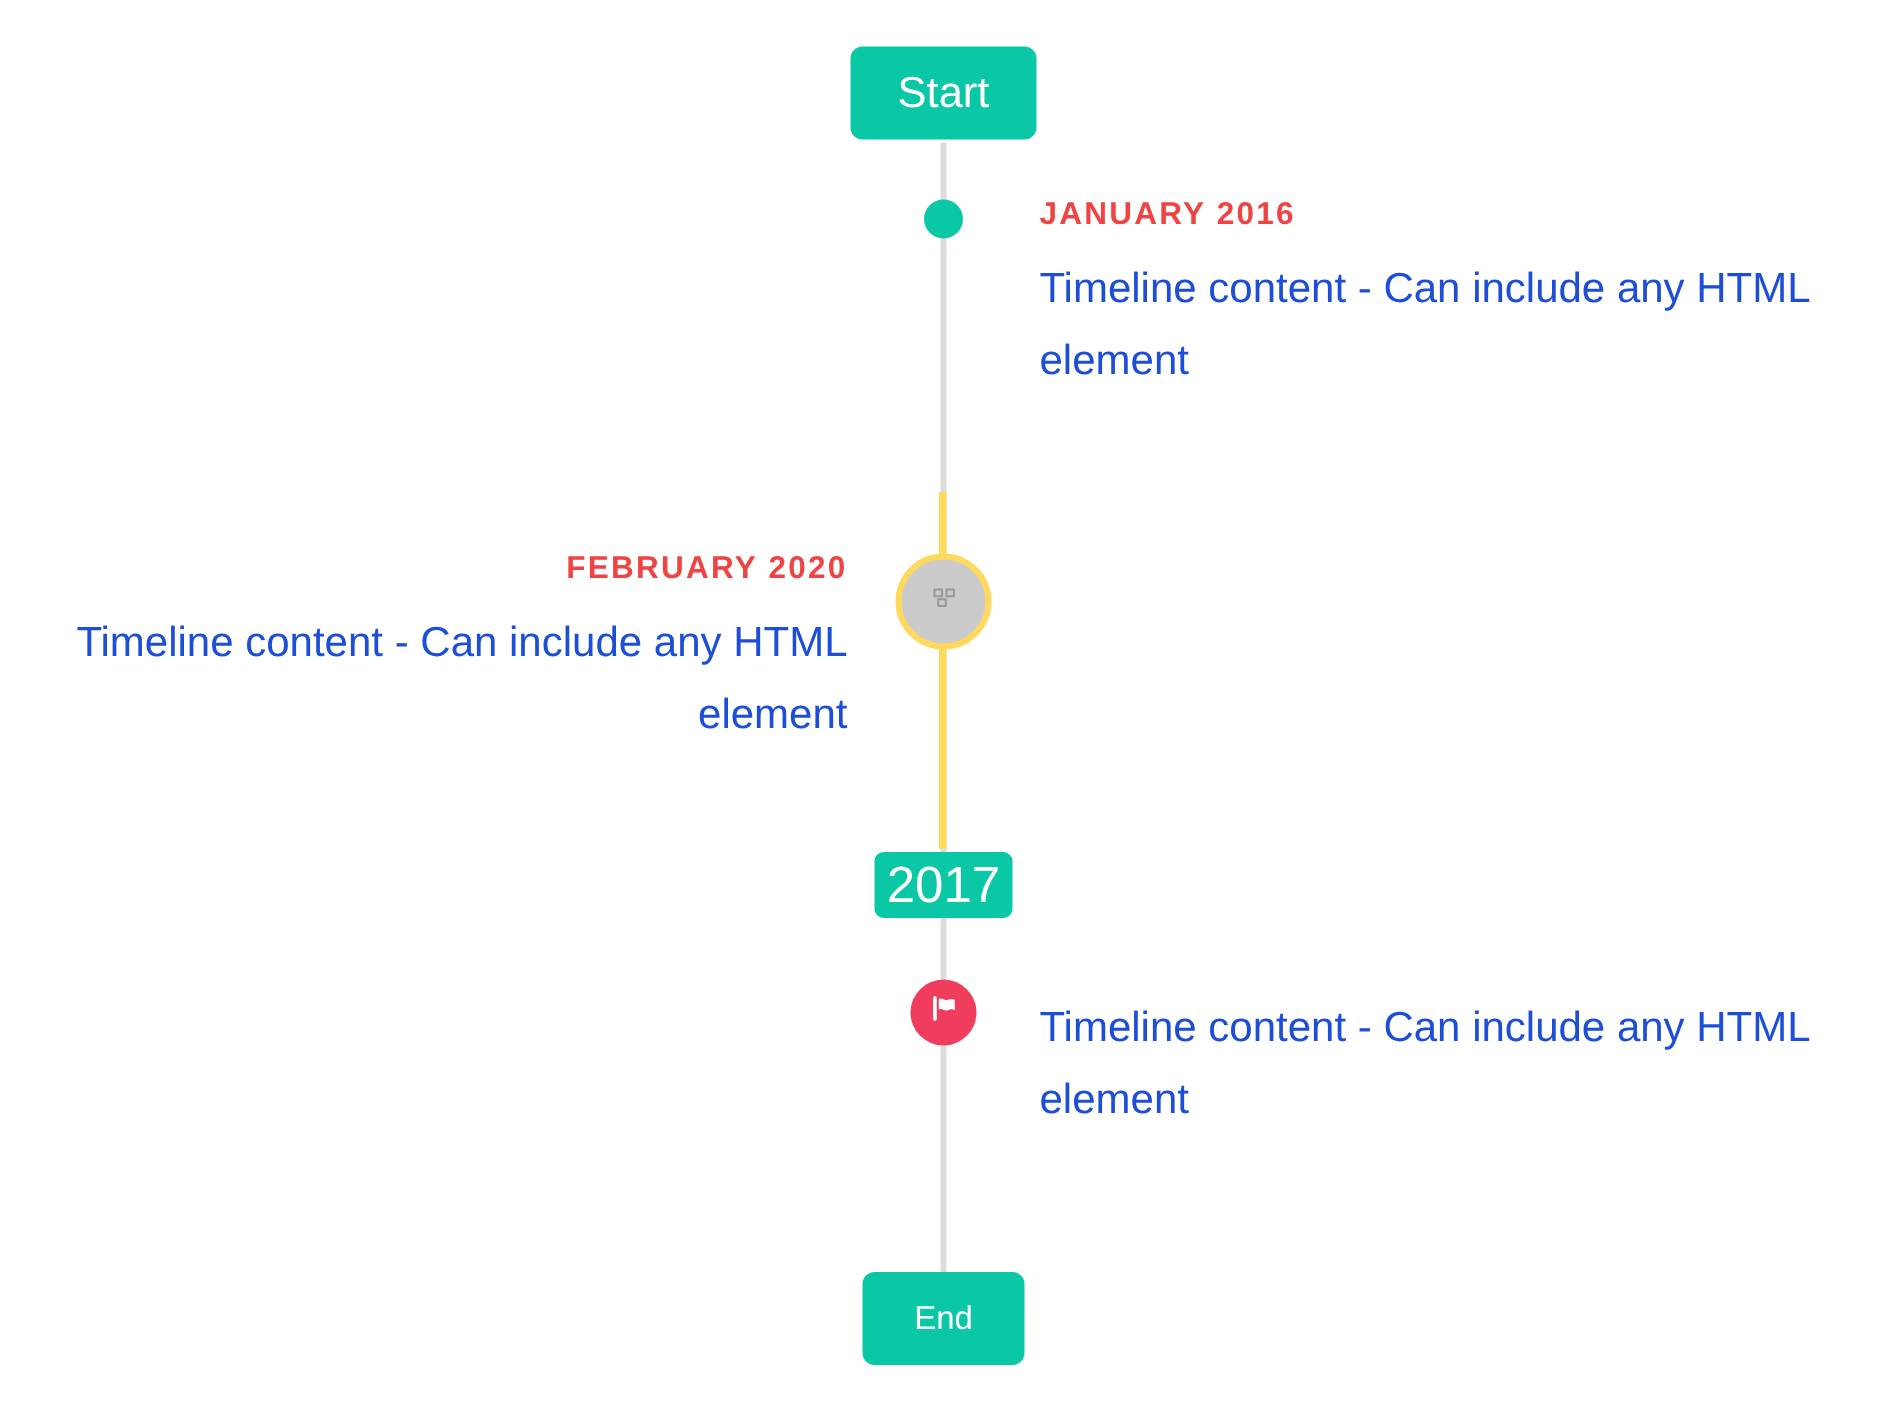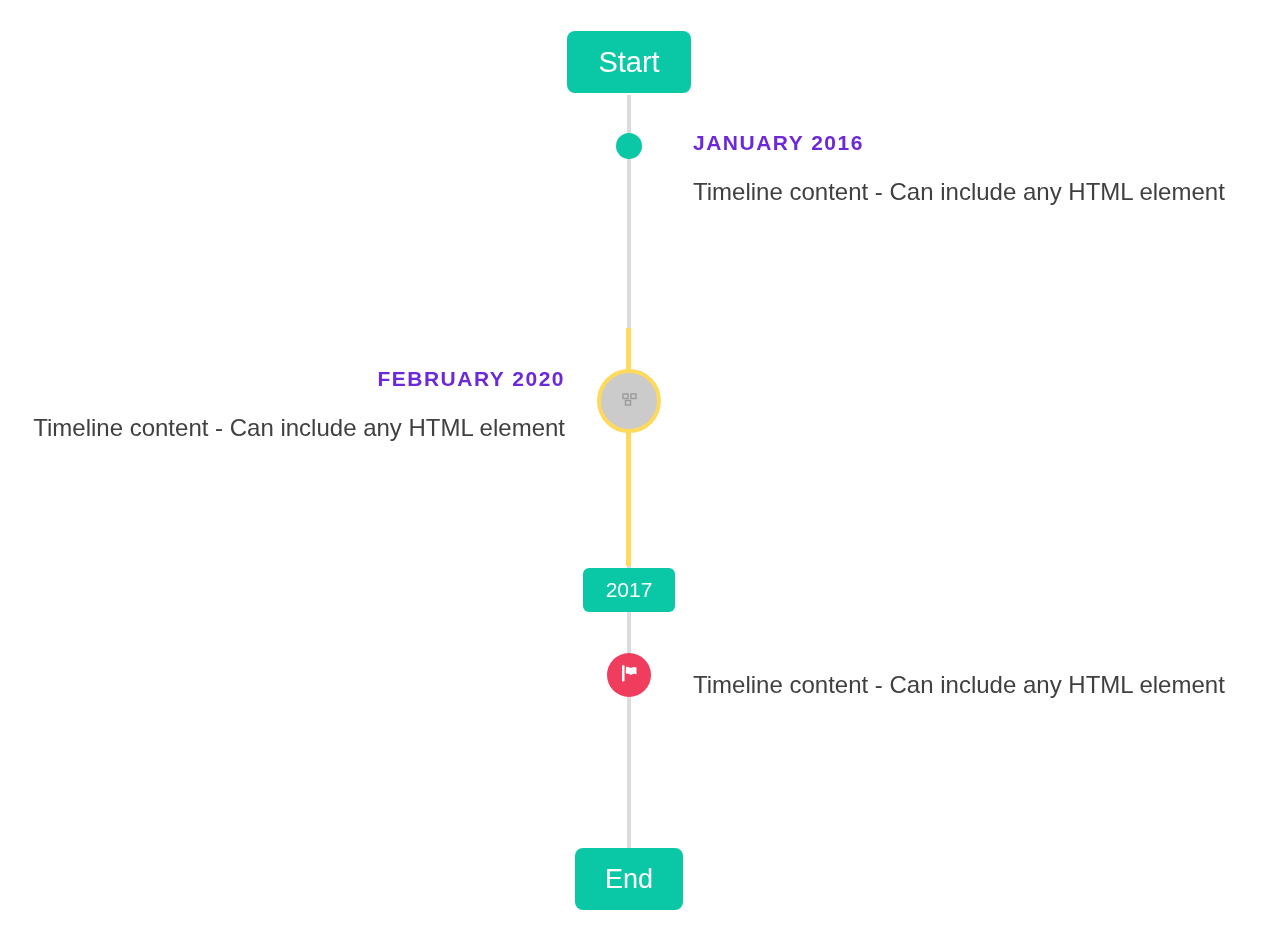--- a/index.html
+++ b/index.html
@@ -38,22 +38,22 @@
     left: 629px;
     transform: translateX(-50%);
     background: #0ac8a5;
     color: #ffffff;
     display: flex;
     align-items: center;
     justify-content: center;
     z-index: 3;
   }
   .badge.start { top: 31px;  width: 124px; height: 62px; border-radius: 8px; font-size: 29px; }
-  .badge.year  { top: 568px; width: 92px;  height: 44px; border-radius: 6px; font-size: 21px; }
-  .badge.end   { top: 848px; width: 108px; height: 62px; border-radius: 8px; font-size: 27px; }
+  .badge.year  { top: 568px; width: 92px;  height: 44px; border-radius: 6px; font-size: 34px; }
+  .badge.end   { top: 848px; width: 108px; height: 62px; border-radius: 8px; font-size: 22px; }
 
   
   .marker { position: absolute; z-index: 2; }
   .marker.dot {
     left: 616px; top: 133px;
     width: 26px; height: 26px;
     border-radius: 50%;
     background: #0ac8a5;
   }
   .marker.image {
@@ -74,27 +74,27 @@
 
   
   .entry { position: absolute; width: 540px; }
   .entry.right { left: 693px; text-align: left; }
   .entry.left  { right: 703px; text-align: right; }
   .entry .title {
     font-size: 21px;
     line-height: 26px;
     font-weight: 600;
     letter-spacing: 1.5px;
-    color: #6d28d9;
+    color: #ef4444;
   }
   .entry .content {
     margin-top: 12px;
-    font-size: 24px;
+    font-size: 28px;
     line-height: 48px;
-    color: #404040;
+    color: #1d4ed8;
   }
   .entry.e1 { top: 130px; }
   .entry.e2 { top: 366px; }
   .entry.e3 { top: 649px; }
 </style>
 </head>
 <body>
 
 <div class="canvas">
 

